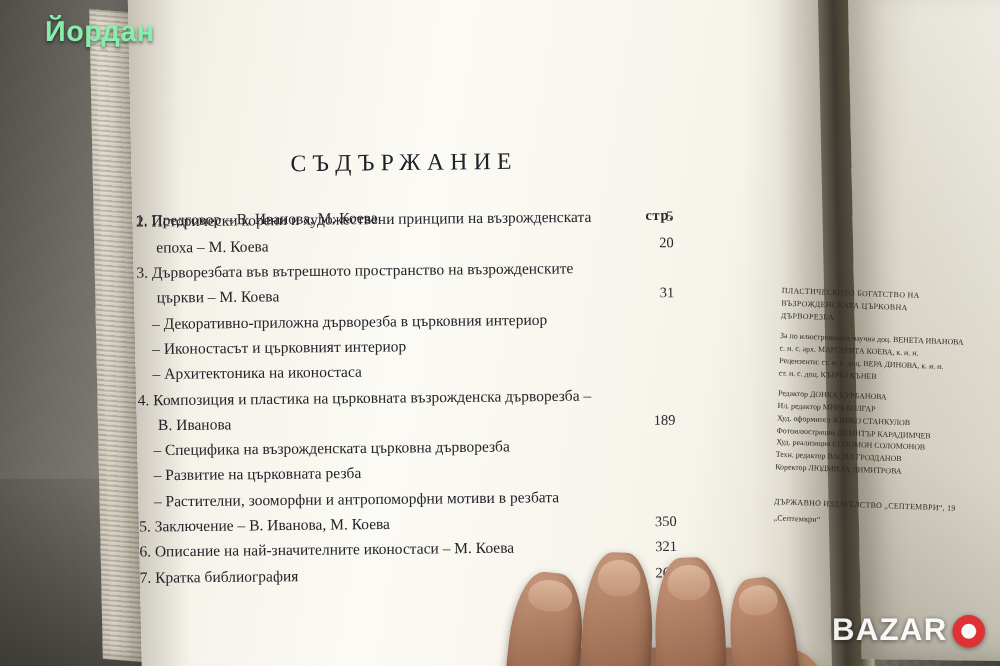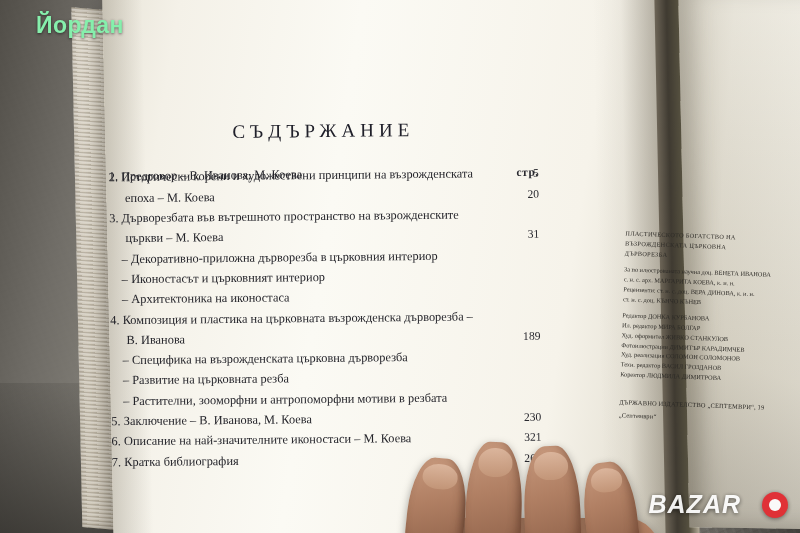--- a/index.html
+++ b/index.html
@@ -236,23 +236,22 @@
     font-weight: 700;
     text-shadow: 0 1px 3px rgba(0,0,0,0.55);
     letter-spacing: .4px;
     margin-left: 24px;
   }
   .wm-bazar {
     position: absolute;
     right: 12px; bottom: 14px;
     display: flex;
     align-items: center;
-    gap: 21px;
+    gap: 4px;
     opacity: .92;
-    font-style: italic;
   }
   .wm-bazar .word {
     font-family: "Liberation Sans", sans-serif;
     font-weight: 700;
     font-size: 25px;
     letter-spacing: 1px;
     color: #ffffff;
     text-shadow: 0 1px 4px rgba(0,0,0,0.6);
   }
   .wm-bazar .dot {
@@ -348,21 +347,21 @@
         <div class="txt">– Развитие на църковната резба</div>
         <div class="pg"></div>
       </div>
       <div class="toc-row sub">
         <div class="txt">– Растителни, зооморфни и антропоморфни мотиви в резбата</div>
         <div class="pg"></div>
       </div>
 
       <div class="toc-row">
         <div class="txt">5. Заключение – В. Иванова, М. Коева</div>
-        <div class="pg">230</div>
+        <div class="pg">350</div>
       </div>
       <div class="toc-row">
         <div class="txt">6. Описание на най-значителните иконостаси – М. Коева</div>
         <div class="pg">321</div>
       </div>
       <div class="toc-row">
         <div class="txt">7. Кратка библиография</div>
         <div class="pg">267</div>
       </div>
     </div>

